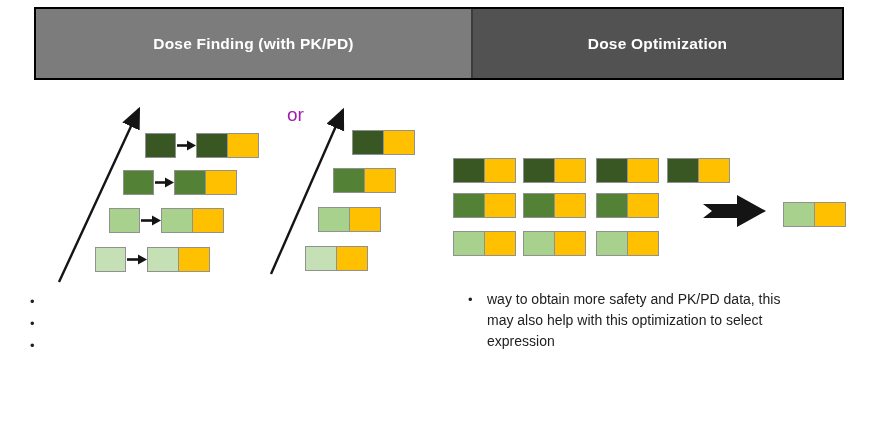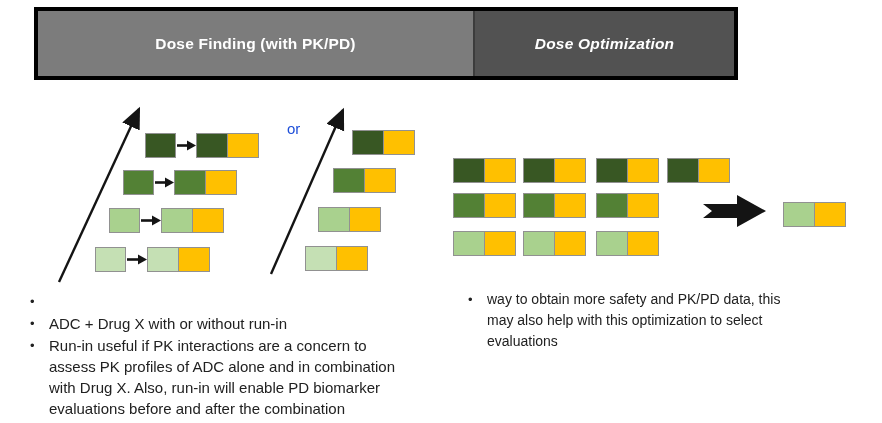--- a/index.html
+++ b/index.html
@@ -2,22 +2,22 @@
 <html><head>
 <meta charset="utf-8">
 <style>
   html,body{margin:0;padding:0;background:#ffffff;}
   .canvas{
     position:relative;width:882px;height:423px;background:#ffffff;overflow:hidden;
     font-family:"Liberation Sans", sans-serif;
   }
   
   .header{
-    position:absolute;left:34px;top:7px;width:704px;height:73px;
-    display:flex;border:4px solid #000000;box-sizing:border-box;justify-content:space-between;
+    position:absolute;left:34px;top:7px;width:810px;height:73px;
+    display:flex;border:2px solid #000000;box-sizing:border-box;justify-content:space-between;
   }
   .header-cell{
     display:flex;align-items:center;justify-content:center;
     color:#ffffff;font-weight:bold;font-size:15.5px;letter-spacing:.2px;
   }
   .header-cell.left{width:437px;border-right:2px solid #3c3c3c;box-sizing:border-box;}
   .header-cell.right{flex:1;}
   
   .sq{
     width:31px;height:25px;border:1px solid #919191;box-sizing:border-box;
@@ -25,37 +25,37 @@
   }
   .pair{display:flex;}
   .pair .sq{width:32px;}
   .pair .ycell{margin-left:-1px;}
   .dose-row{position:absolute;display:flex;align-items:center;}
   .mini-arrow{flex:0 0 auto;display:block;}
   .grid-pair{position:absolute;}
   
   .overlay{position:absolute;left:0;top:0;width:882px;height:423px;pointer-events:none;}
   
-  .or-label{position:absolute;left:287px;top:120px;font-size:15px;color:#1d4ed8;}
+  .or-label{position:absolute;left:287px;top:104px;font-size:19px;color:#a21caf;}
   
   .bullets{position:absolute;color:#212121;}
   .bullets.left-notes{left:30px;top:291px;width:400px;font-size:15px;line-height:21px;}
   .bullets.right-notes{left:468px;top:289px;width:400px;font-size:14px;line-height:21px;}
   .bullet-item{display:flex;margin-bottom:1px;}
   .bullet-item .dot{width:19px;flex:0 0 auto;font-size:13px;}
   .bullet-lines div{white-space:nowrap;}
 </style>
 </head>
 <body>
 
 <div class="canvas">
 
   <div class="header">
     <div class="header-cell left" style="background: rgb(124, 124, 124);">Dose Finding (with PK/PD)</div>
-    <div class="header-cell right" style="background: rgb(82, 82, 82); font-style: italic;">Dose Optimization</div>
+    <div class="header-cell right" style="background: rgb(82, 82, 82);">Dose Optimization</div>
   </div>
 
   <svg class="overlay" viewBox="0 0 882 423">
     <defs>
       <marker id="ah" markerWidth="11" markerHeight="9" refX="8" refY="4" orient="auto">
         <path d="M0,0 L9,4 L0,8 Z" fill="#141414"></path>
       </marker>
     </defs>
     <line x1="59" y1="282" x2="139" y2="109" stroke="#141414" stroke-width="2.4" marker-end="url(#ah)"></line>
     <line x1="271" y1="274" x2="343" y2="110" stroke="#141414" stroke-width="2.4" marker-end="url(#ah)"></line>
@@ -209,39 +209,30 @@
         </div>
     </div>
   </div>
 
   <div class="bullets left-notes">
     <div class="bullet-item">
       <span class="dot">•</span>
     </div>
     <div class="bullet-item">
       <span class="dot">•</span>
-      <div class="bullet-lines">
-        <div>ADC + Drug X with or without run-in</div>
-      </div>
-    </div>
-    <div class="bullet-item">
-      <span class="dot">•</span>
-      <div class="bullet-lines">
-        <div>Run-in useful if PK interactions are a concern to</div>
-        <div>assess PK profiles of ADC alone and in combination</div>
-        <div>with Drug X. Also, run-in will enable PD biomarker</div>
-        <div>evaluations before and after the combination</div>
-      </div>
+    </div>
+    <div class="bullet-item">
+      <span class="dot">•</span>
     </div>
   </div>
 
   <div class="bullets right-notes">
     <div class="bullet-item">
       <span class="dot">•</span>
       <div class="bullet-lines">
         <div>way to obtain more safety and PK/PD data, this</div>
         <div>may also help with this optimization to select</div>
-        <div>evaluations</div>
+        <div>expression</div>
       </div>
     </div>
   </div>
 
 </div>
 
 </body></html>

